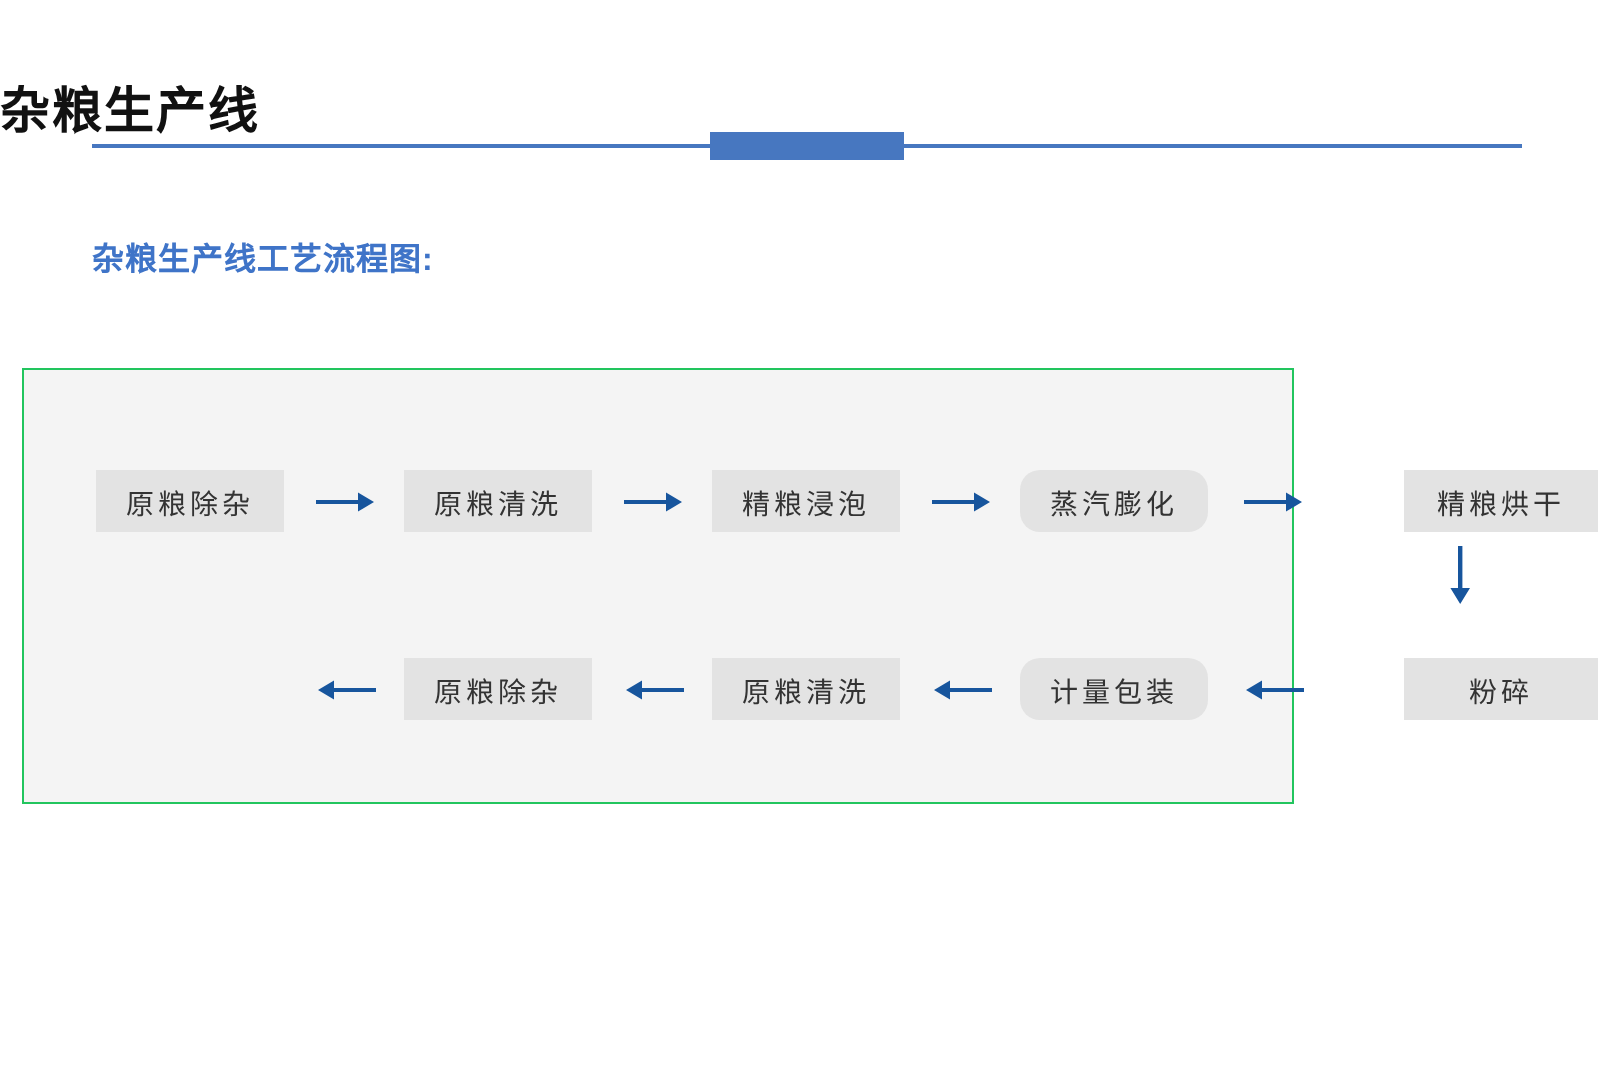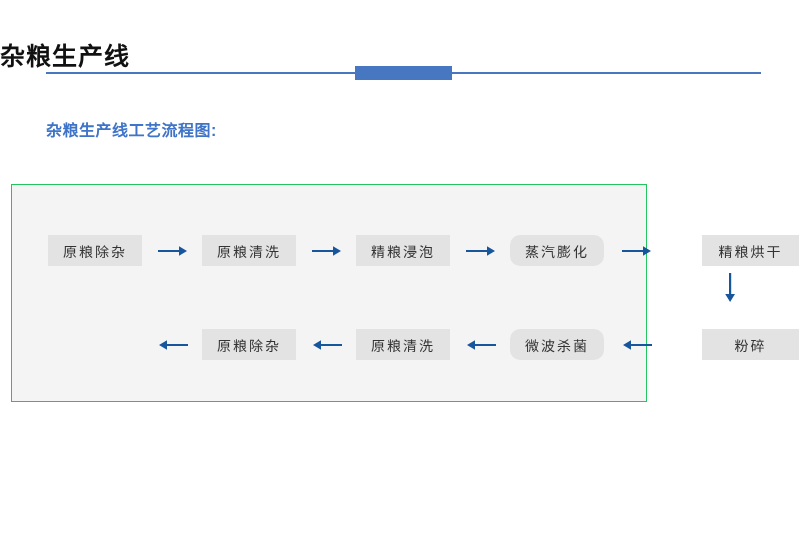--- a/index.html
+++ b/index.html
@@ -203,21 +203,21 @@
     </div>
 
     <div class="node col-3">原粮清洗</div>
 
     <div class="arrow gap-3">
       <svg width="30" height="14" viewBox="0 0 30 14" aria-hidden="true">
         <path d="M30 6H9V2.2L1 7l8 4.8V8h21z" fill="currentColor"></path>
       </svg>
     </div>
 
-    <div class="node col-4">微波杀菌</div>
+    <div class="node col-4">计量包装</div>
 
     <div class="arrow gap-4">
       <svg width="30" height="14" viewBox="0 0 30 14" aria-hidden="true">
         <path d="M30 6H9V2.2L1 7l8 4.8V8h21z" fill="currentColor"></path>
       </svg>
     </div>
 
     <div class="node col-5">粉碎</div>
   </div>
 

